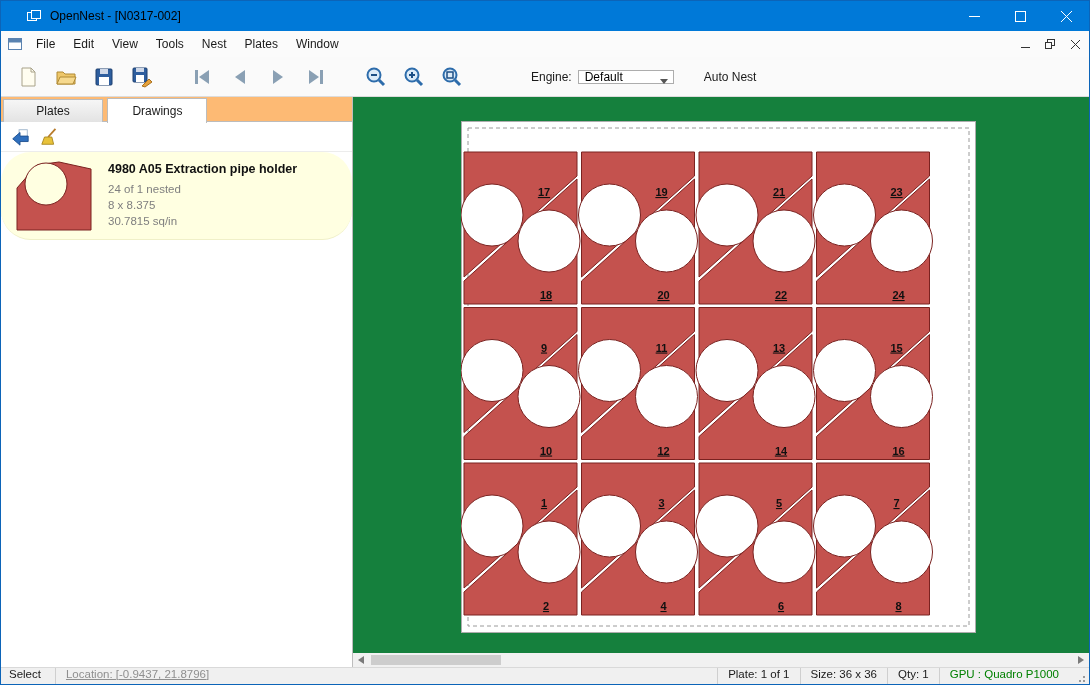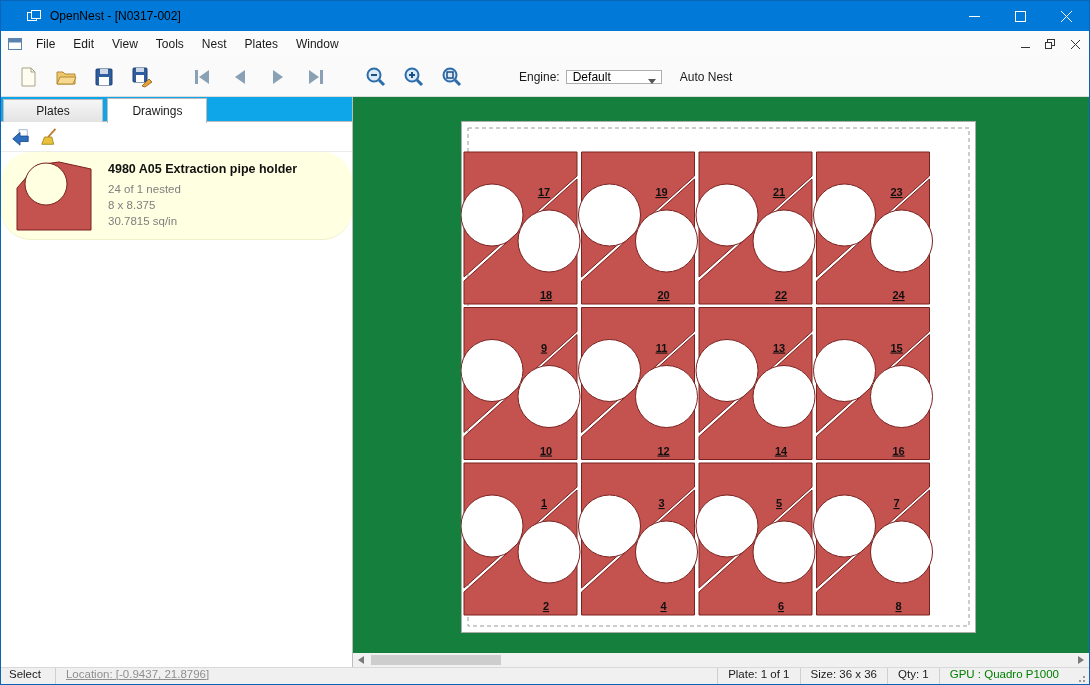--- a/index.html
+++ b/index.html
@@ -19,30 +19,30 @@
   .menubar { height:26px; background:#fbfbfb; display:flex; align-items:center; flex:0 0 auto; }
   .menubar .mdiicon { width:16px; height:16px; margin:0 4px 0 6px; }
   .menu-item { font-size:12px; color:#1a1a1a; padding:11px 9px; line-height:26px; }
   .menubar .spacer { flex:1; }
   .mdi-btn { width:22px; height:18px; display:flex; align-items:center; justify-content:center; margin-right:3px; color:#333; font-size:12px; }
 
   
   .toolbar { height:40px; background:#fafafa; border-bottom:1px solid #dcdcdc; display:flex; align-items:center; flex:0 0 auto; padding-left:12px; }
   .tb-btn { width:30px; height:30px; display:flex; align-items:center; justify-content:center; margin-right:8px; }
   .tb-gap { width:22px; }
-  .tb-label { font-size:12px; color:#1a1a1a; margin:0 6px 0 0; }
+  .tb-label { font-size:12px; color:#1a1a1a; margin:0 6px 0 12px; }
   .combo { width:96px; height:14px; border:1px solid #adadad; background:#fff; display:flex; align-items:center; font-size:12px; padding-left:6px; position:relative; margin-right:18px; }
   .combo .caret { position:absolute; right:5px; top:8px; width:0; height:0; border-left:4px solid transparent; border-right:4px solid transparent; border-top:5px solid #555; }
 
   
   .main { flex:1; display:flex; min-height:0; }
 
   
   .sidebar { width:352px; background:#f0f0f0; border-right:1px solid #bdbdbd; display:flex; flex-direction:column; }
-  .tabstrip { height:25px; background:#0ea5e9; position:relative; padding-left:2px; border-bottom:1px solid #bcbcbc; flex:0 0 auto; }
+  .tabstrip { height:25px; background:#fdba74; position:relative; padding-left:2px; border-bottom:1px solid #bcbcbc; flex:0 0 auto; }
   .tab { display:inline-block; font-size:12px; padding:4px 0 0 0; text-align:center; width:100px; height:23px; margin-top:2px;
          border:1px solid #bcbcbc; border-bottom:none; background:linear-gradient(#f6f6f6,#e3e3e3); color:#1a1a1a; vertical-align:bottom; }
   .tab.active { background:#fff; height:25px; margin-top:0; padding-top:5px; position:relative; z-index:2; margin-bottom:-1px; }
   .panel { flex:1; background:#fff; display:flex; flex-direction:column; }
   .panel-toolbar { height:30px; border-bottom:1px solid #ececec; display:flex; align-items:center; padding-left:6px; flex:0 0 auto; }
   .sm-btn { width:26px; height:26px; display:flex; align-items:center; justify-content:center; margin-right:4px; }
   .drawing-item { height:88px; background:#ffffe1; border-bottom:1px solid #f0f0c8; display:flex; align-items:center; padding-left:14px;border-radius:30px; }
   .thumb { width:78px; height:72px; flex:0 0 auto; }
   .item-text { margin-left:15px; }
   .item-title { font-size:12.5px; font-weight:bold; color:#111; margin-bottom:5px; }

